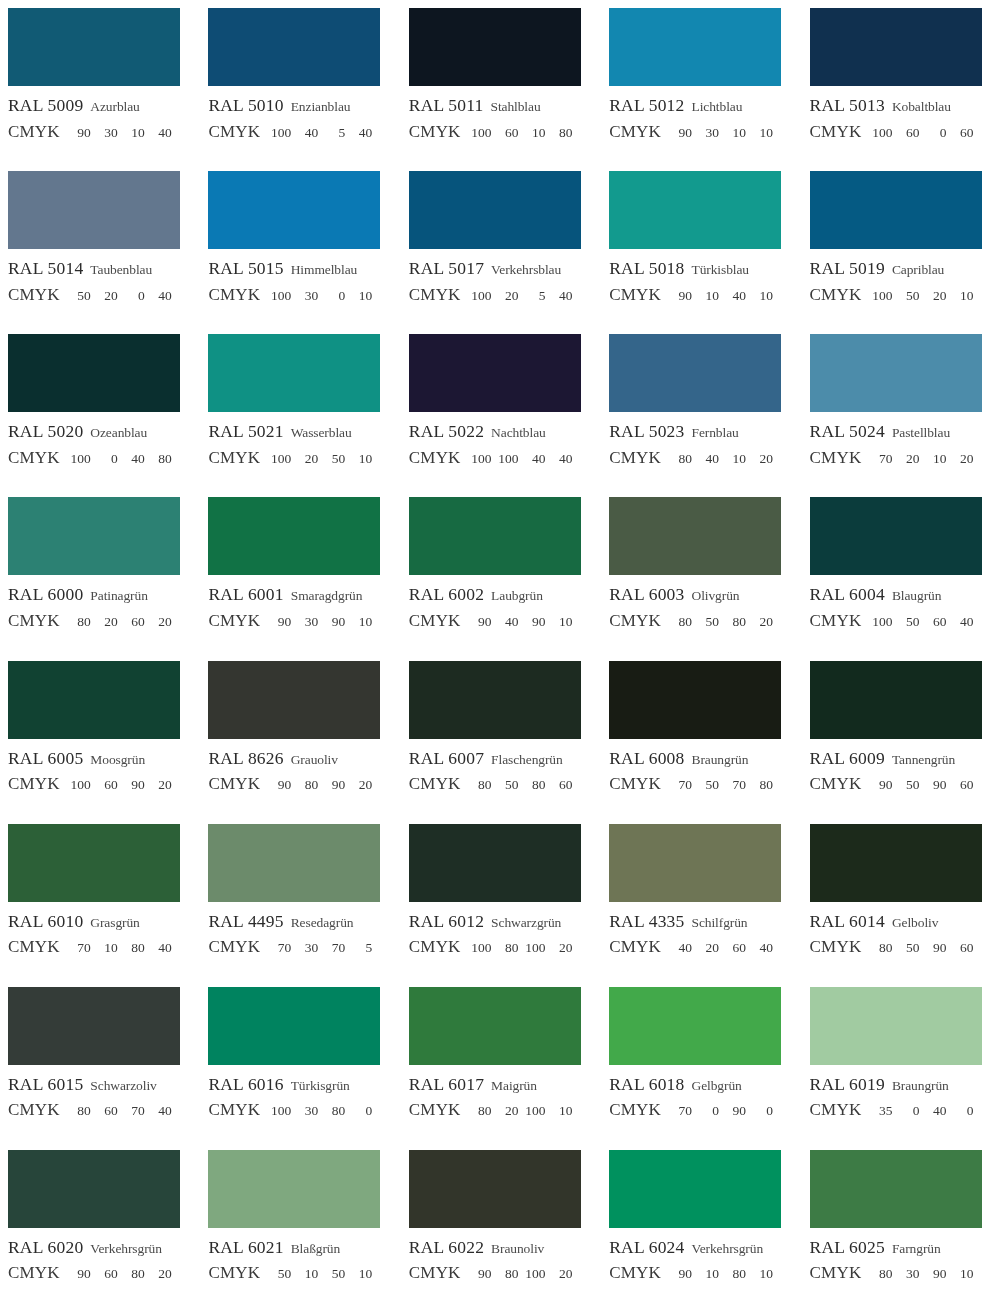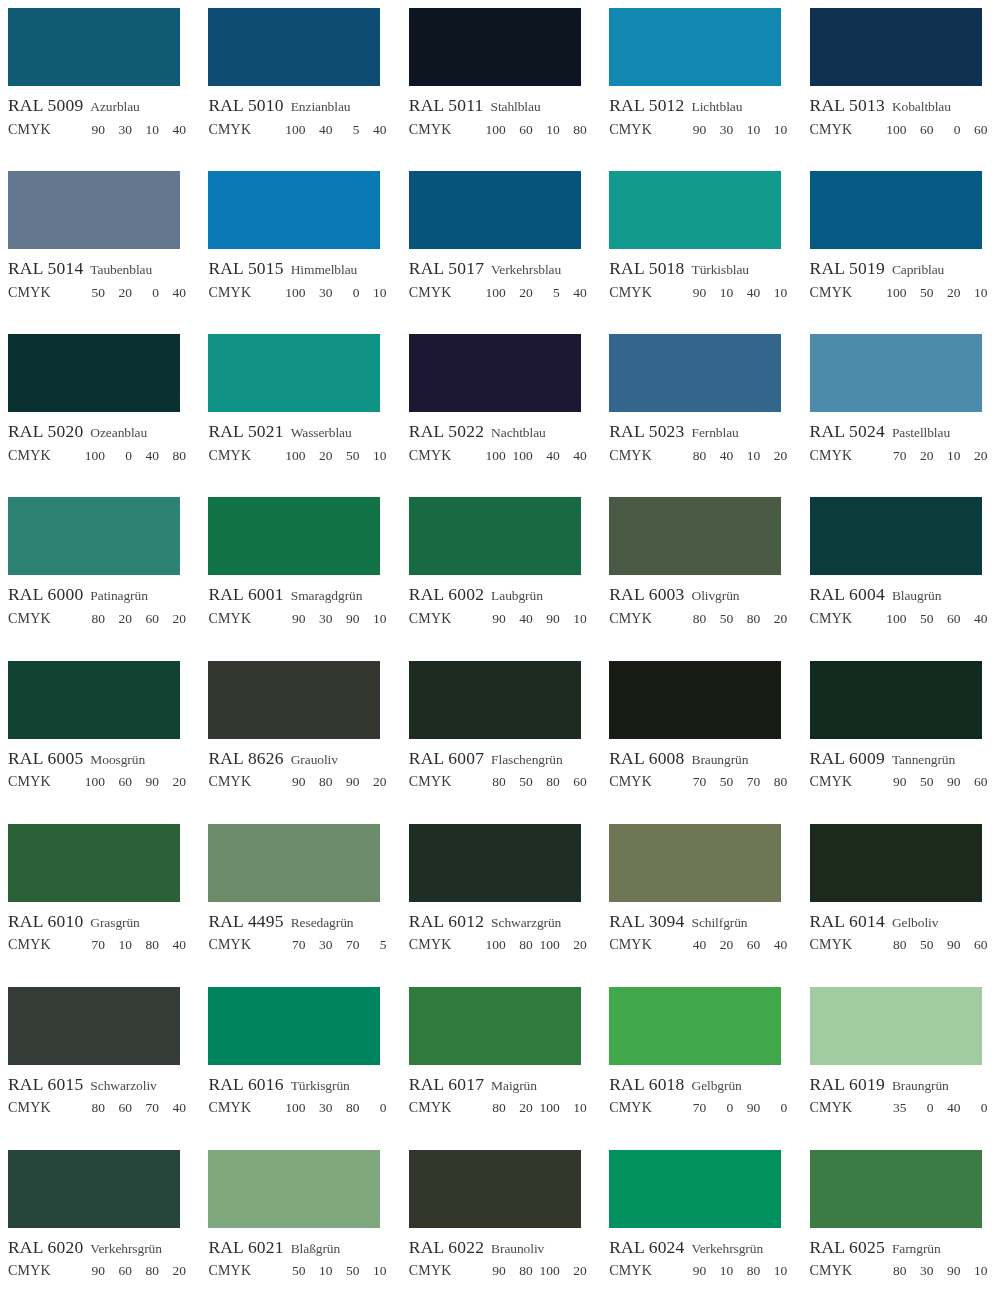--- a/index.html
+++ b/index.html
@@ -61,29 +61,29 @@
   .cmyk-line {
     margin-top: 8px;
     white-space: nowrap;
     line-height: 1;
     display: flex;
     align-items: baseline;
     width: 180px;
   }
 
   .cmyk-label {
-    font-size: 14px;
+    font-size: 17px;
     color: #3a3a3a;
     letter-spacing: 0.2px;
   }
 
   .cmyk-vals {
     display: flex;
     flex: 1;
-    justify-content: flex-end;
+    justify-content: flex-start;
     margin-left: 4px;
     padding-right: 2px;
   }
 
   .cmyk-val {
     font-size: 13.5px;
     color: #3a3a3a;
     width: 27px;
     text-align: right;
     display: inline-block;
@@ -452,21 +452,21 @@
         <span class="cmyk-vals">
           <span class="cmyk-val">100</span>
           <span class="cmyk-val">80</span>
           <span class="cmyk-val">100</span>
           <span class="cmyk-val">20</span>
         </span>
       </div>
     </div>
     <div class="swatch-cell">
       <div class="color-chip" style="background: rgb(110, 117, 85);"></div>
-      <div class="name-line"><span class="ral-code">RAL 3094</span><span class="ral-name">Schilfgrün</span></div>
+      <div class="name-line"><span class="ral-code">RAL 4335</span><span class="ral-name">Schilfgrün</span></div>
       <div class="cmyk-line">
         <span class="cmyk-label">CMYK</span>
         <span class="cmyk-vals">
           <span class="cmyk-val">40</span>
           <span class="cmyk-val">20</span>
           <span class="cmyk-val">60</span>
           <span class="cmyk-val">40</span>
         </span>
       </div>
     </div>

